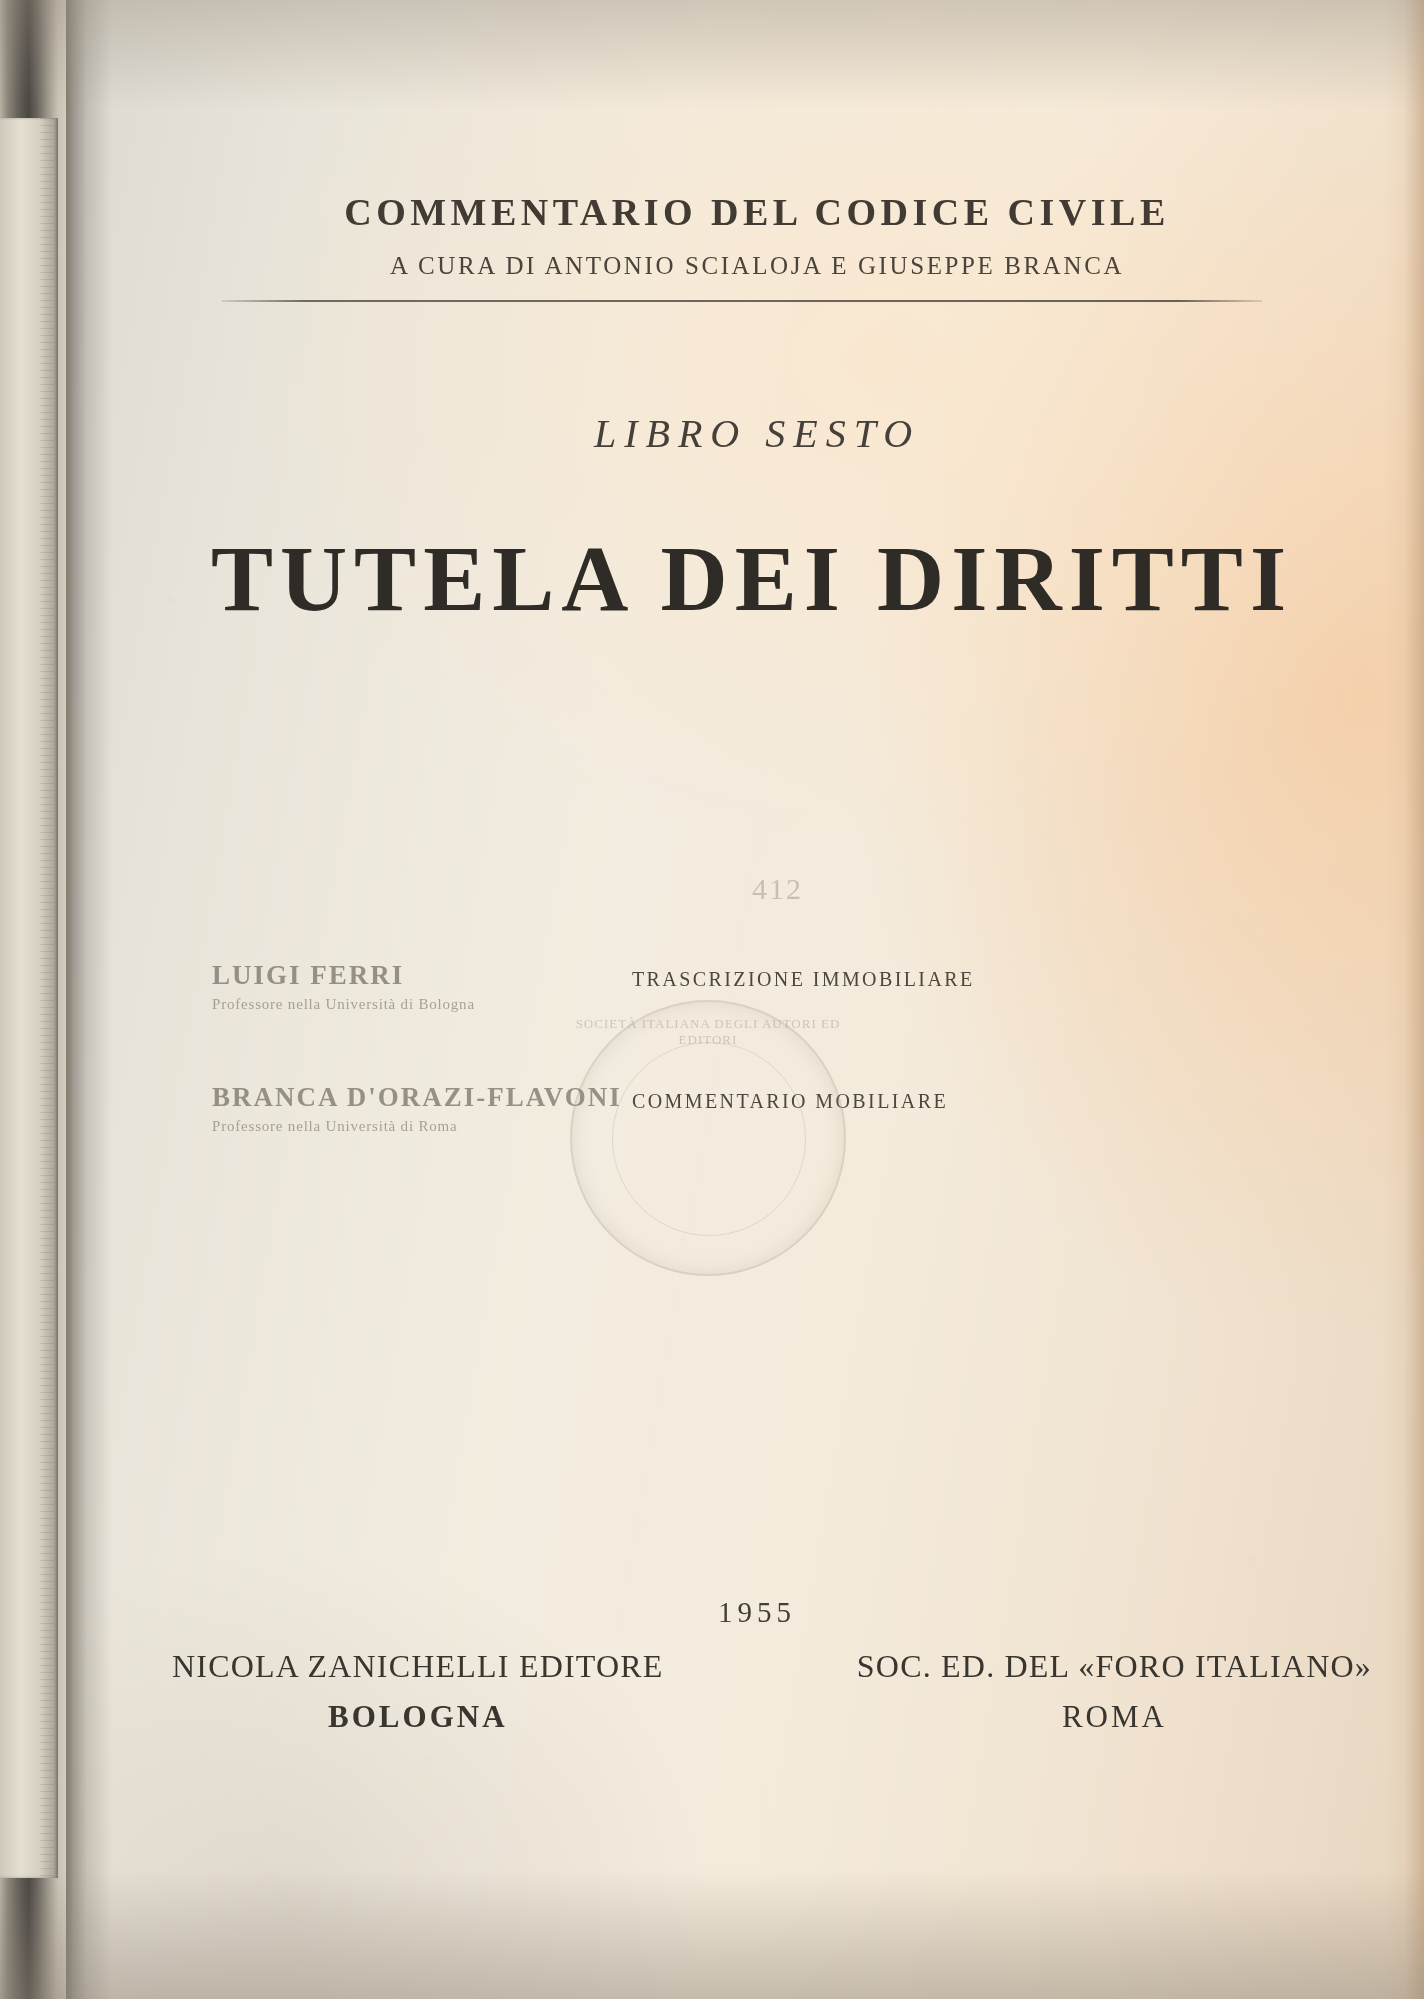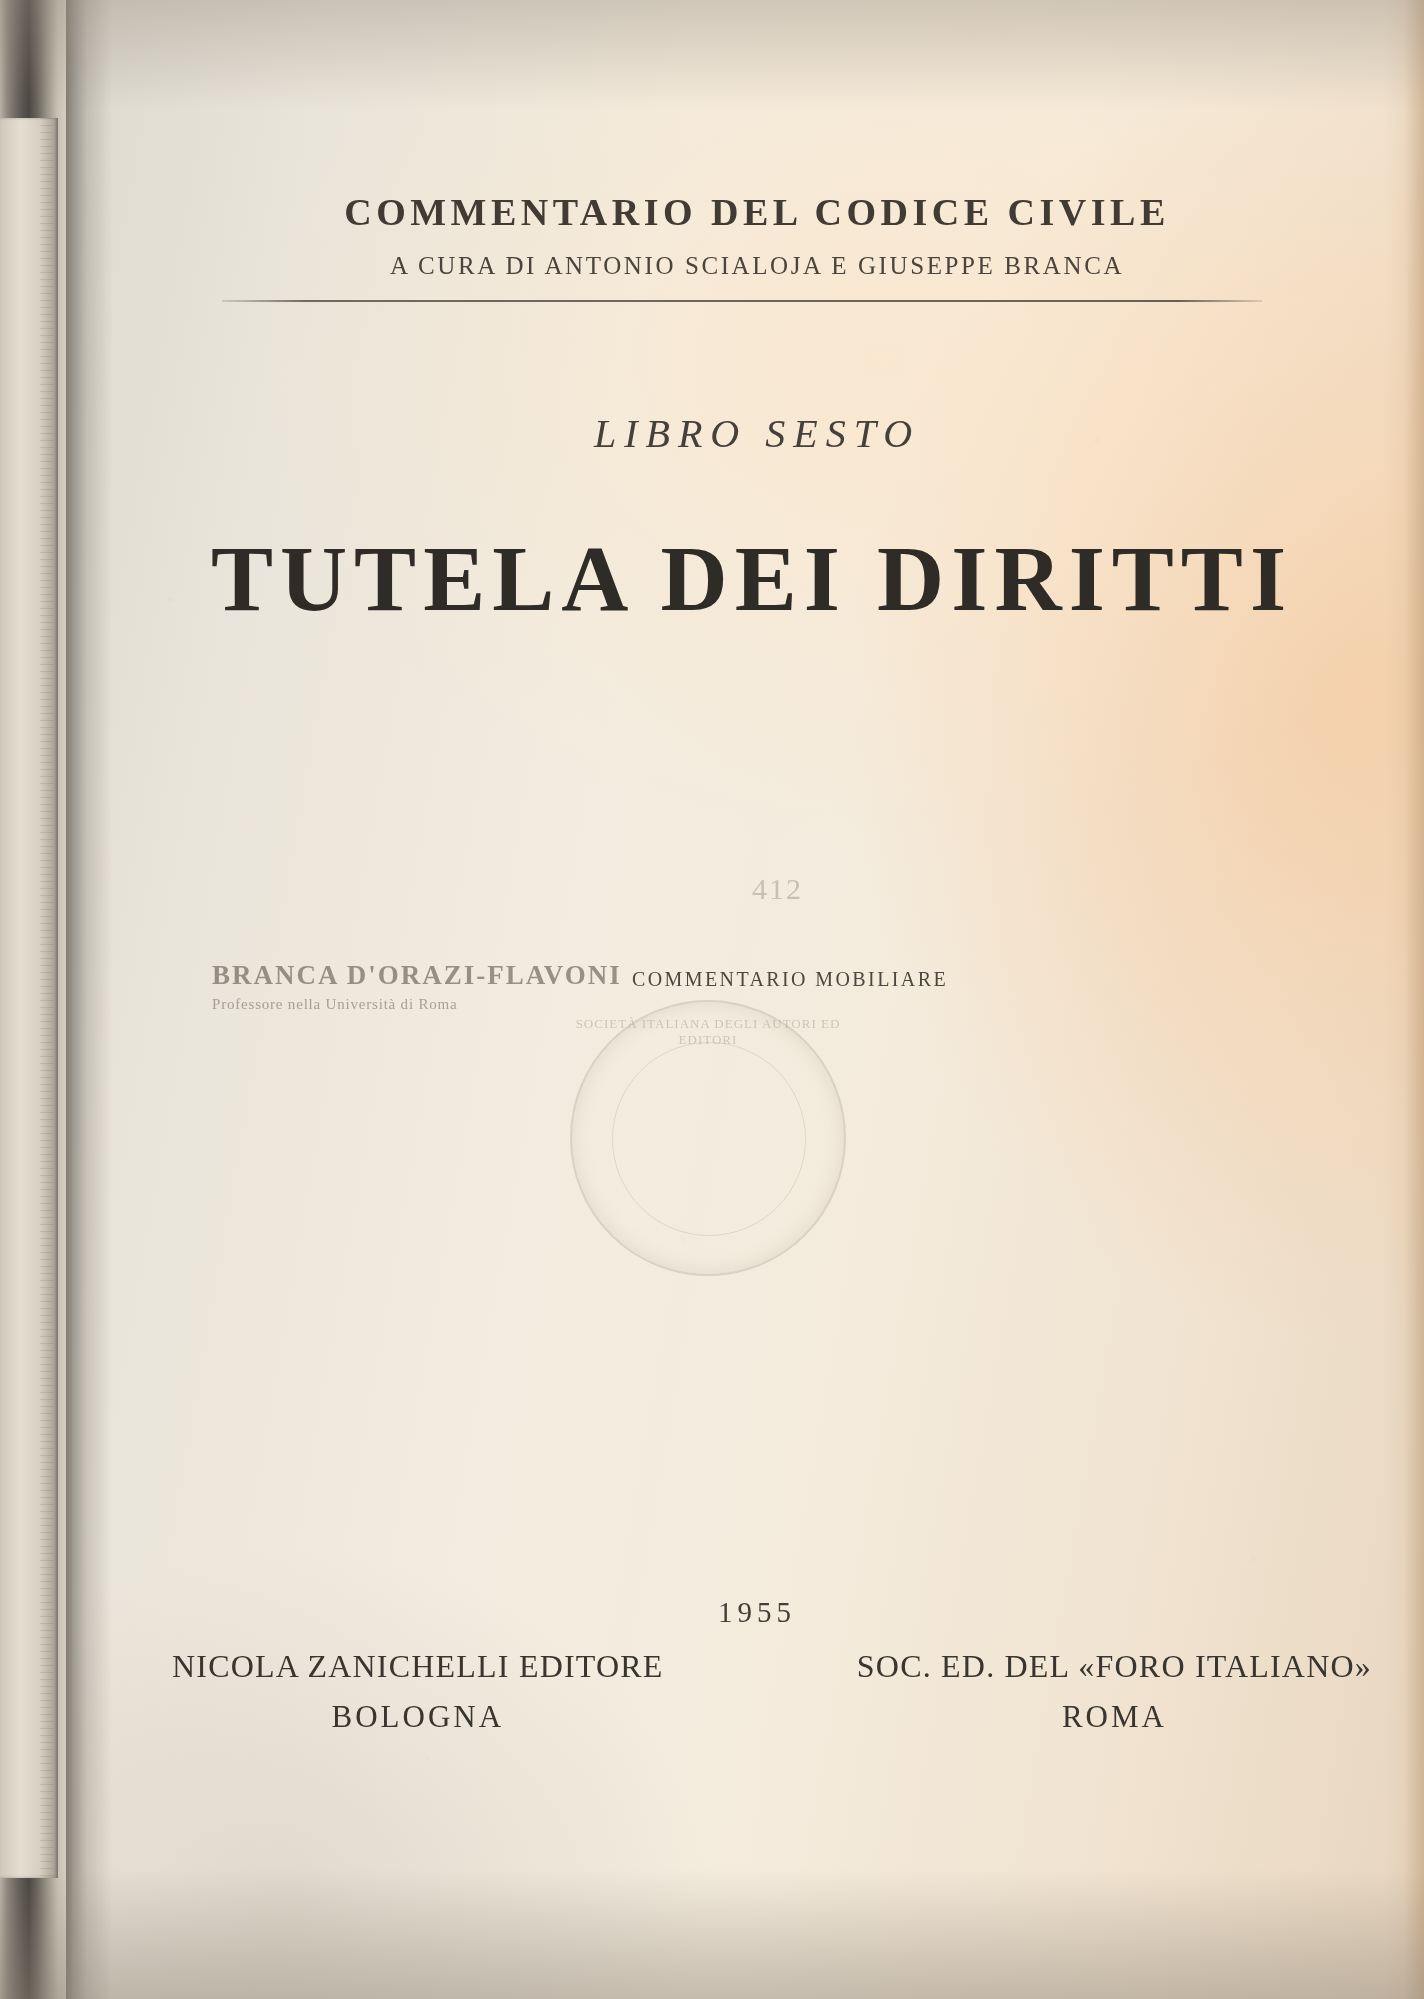--- a/index.html
+++ b/index.html
@@ -241,21 +241,21 @@
     letter-spacing: 1.2px;
     color: #39352f;
   }
   .pub-col { text-align: center; }
   .pub-name { white-space: nowrap; }
   .pub-city {
     margin-top: 14px;
     font-size: 31px;
     letter-spacing: 3px;
   }
-  .pub-col.left .pub-city { text-align: center; }
+  .pub-col.left .pub-city { text-align: center; font-weight: bold; }
   .pub-col.right .pub-city { text-align: center; }
   .blur-left { filter: blur(0.4px); }
 </style>
 </head>
 <body>
 
 <div class="page">
 
   <div class="gutter"></div>
   <div class="page-edge"></div>
@@ -269,20 +269,25 @@
 
     <div class="series-title">COMMENTARIO DEL CODICE CIVILE</div>
     <div class="series-editors">A CURA DI ANTONIO SCIALOJA E GIUSEPPE BRANCA</div>
     <div class="rule"></div>
 
     <div class="book-label">LIBRO SESTO</div>
     <div class="main-title">TUTELA DEI DIRITTI</div>
     <div class="faint-mark">412</div>
 
     <div class="authors">
+      <div class="author-row">
+        <div class="author-name blur-left">LUIGI FERRI</div>
+        <div class="author-affil blur-left">Professore nella Università di Bologna</div>
+        <div class="author-topic">TRASCRIZIONE IMMOBILIARE</div>
+      </div>
       <div class="author-row">
         <div class="author-name blur-left">BRANCA D'ORAZI-FLAVONI</div>
         <div class="author-affil blur-left">Professore nella Università di Roma</div>
         <div class="author-topic">COMMENTARIO MOBILIARE</div>
       </div>
     </div>
 
     <div class="stamp">
       <div class="stamp-inner"></div>
       <div class="stamp-ring-text">SOCIETÀ ITALIANA DEGLI AUTORI ED EDITORI</div>

